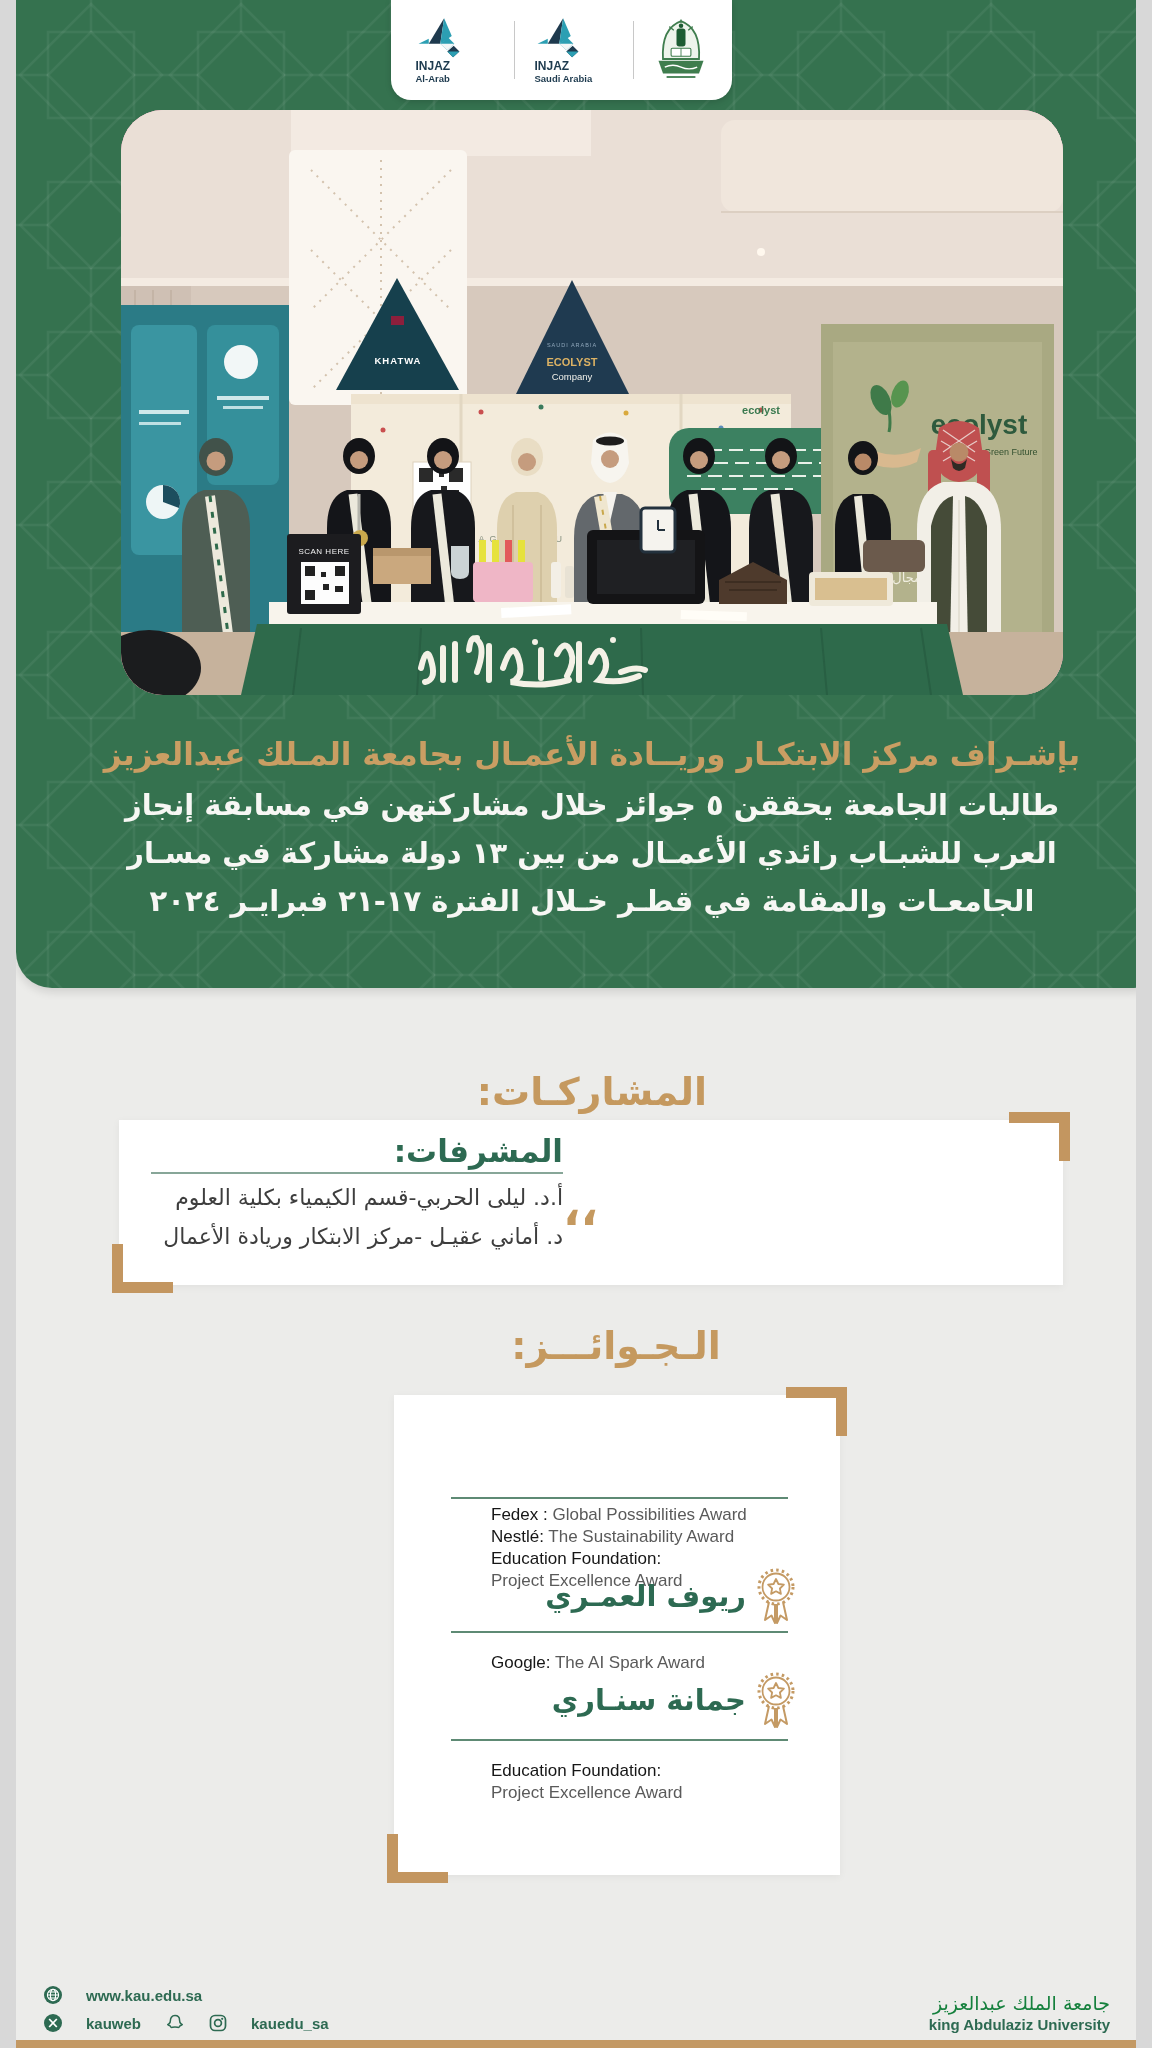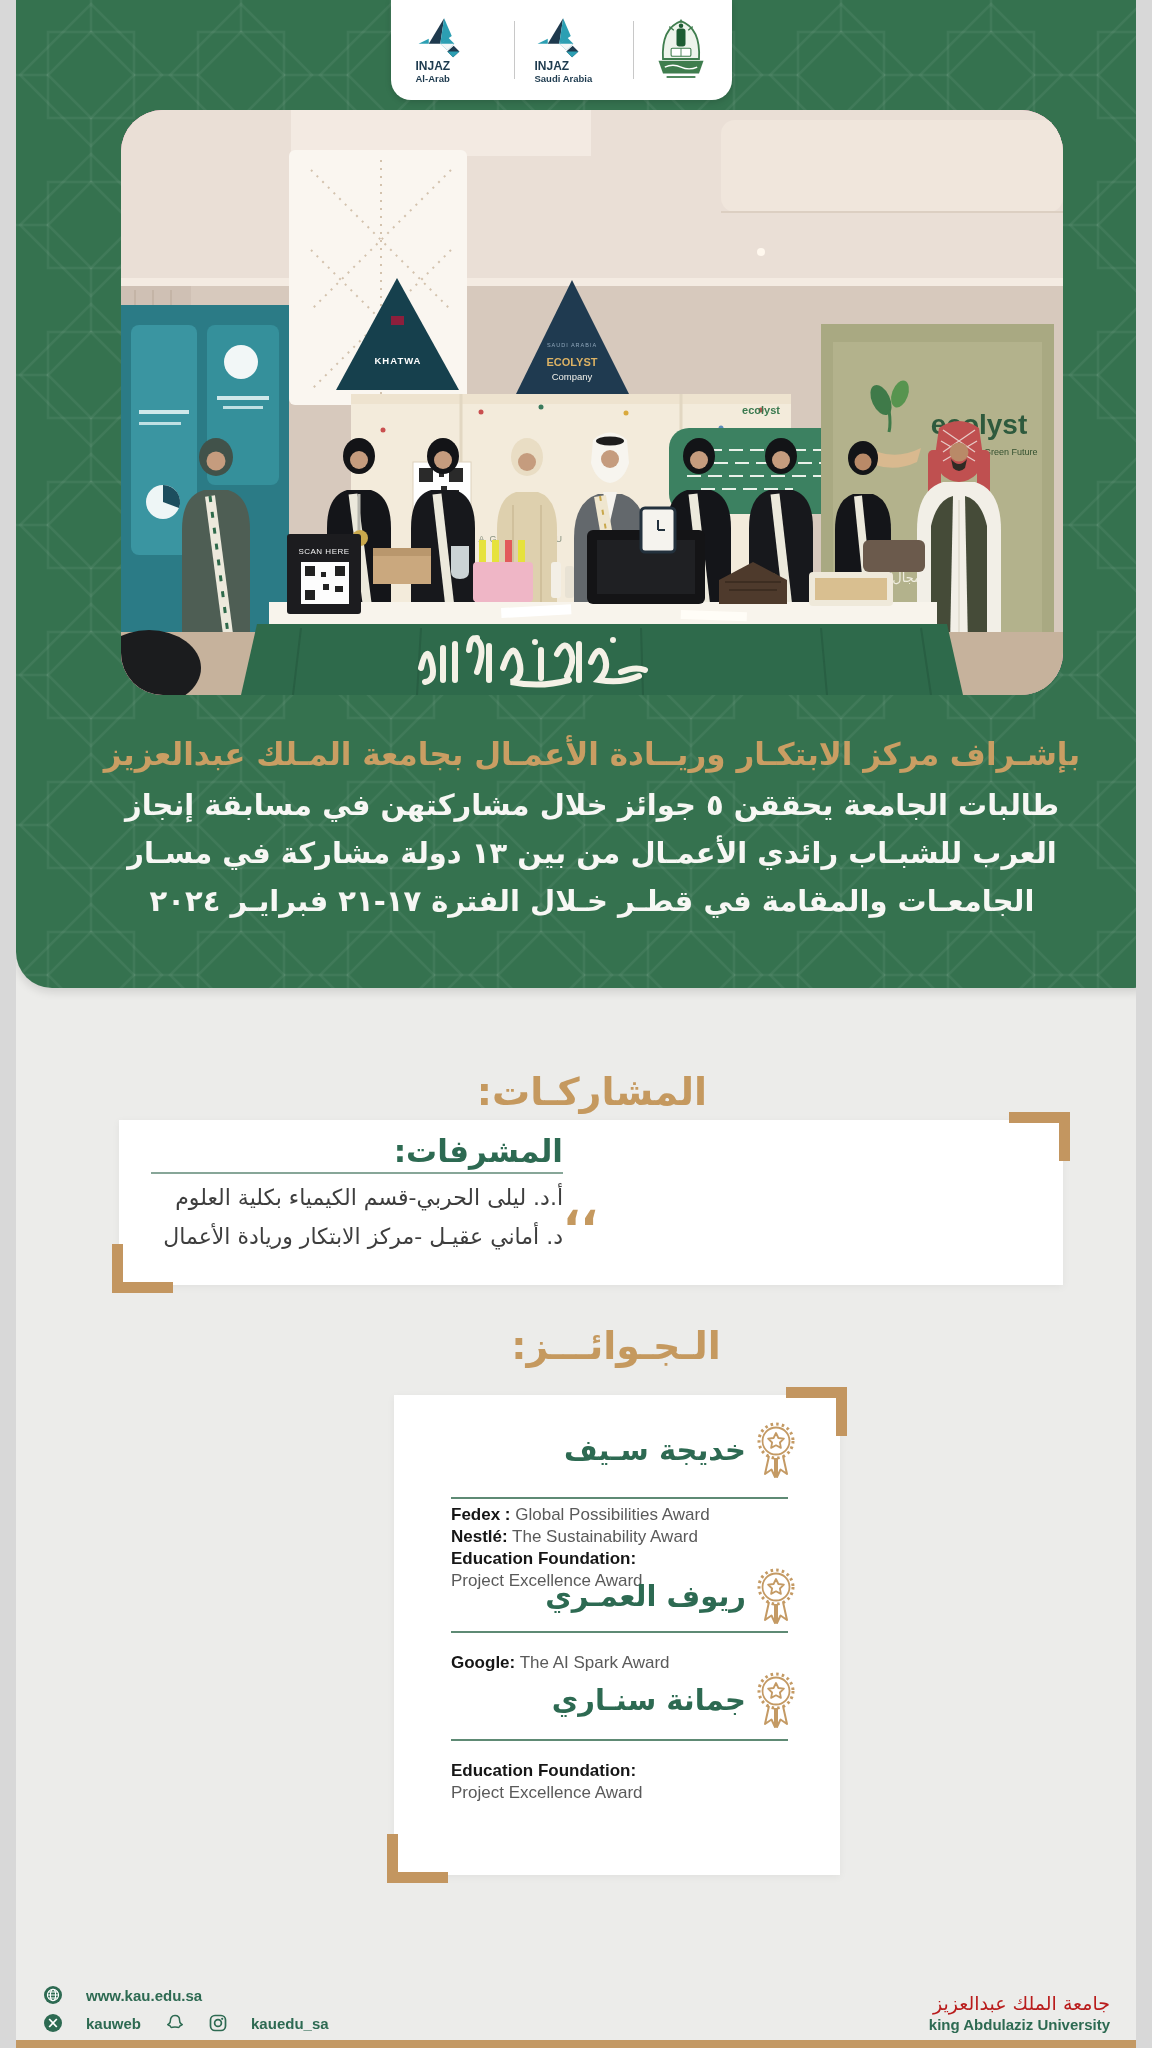--- a/index.html
+++ b/index.html
@@ -67,34 +67,34 @@
   .quote-mark{
     position:absolute;left:444px;top:66px;font-size:46px;font-weight:bold;color:#C5995F;line-height:46px;
   }
   
   .award-name{
     position:absolute;right:44px;display:flex;align-items:center;gap:10px;direction:rtl;
   }
   .award-name .nm{font-size:29px;font-weight:bold;color:#2D6A52;white-space:nowrap;}
   .aw-underline{position:absolute;left:57px;right:52px;height:2px;background:#5E8A74;}
   .aw-line{position:absolute;left:57px;font-size:17px;color:#5A5A5A;white-space:nowrap;font-family:"Liberation Sans","DejaVu Sans",sans-serif;}
-  .aw-line .aw-b{font-weight:bold;color:#161616;}
+  .aw-line .aw-b{font-weight:normal;color:#161616;margin-left:40px;}
   .an1{top:26px;} .u1{top:102px;}
   .l1{top:110px;} .l2{top:132px;} .l3{top:154px;} .l4{top:176px;}
   .an2{top:172px;} .u2{top:236px;}
   .l5{top:258px;}
   .an3{top:276px;} .u3{top:344px;}
   .l6{top:366px;} .l7{top:388px;}
   
   .footer-left{position:absolute;left:28px;top:1984px;color:#2D6A52;}
   .f-row{display:flex;align-items:center;gap:24px;height:22px;}
   .f-row + .f-row{margin-top:6px;}
   .f-text{font-size:15px;font-weight:bold;color:#2D6A52;font-family:"Liberation Sans",sans-serif;}
   .footer-right{position:absolute;right:26px;top:1992px;text-align:right;}
-  .uni-ar{font-size:19px;color:#b91c1c;direction:rtl;line-height:23px;}
+  .uni-ar{font-size:19px;color:#15803d;direction:rtl;line-height:23px;}
   .uni-en{font-size:15px;font-weight:bold;color:#2D6A52;line-height:19px;font-family:"Liberation Sans",sans-serif;}
   .gold-band{position:absolute;left:0;bottom:0;width:1152px;height:8px;background:#C39964;}
   svg text{font-family:"Liberation Sans","DejaVu Sans",sans-serif;}
 </style>
 </head>
 <body>
 
 <div class="poster">
 
   <section class="hero">
@@ -398,30 +398,20 @@
       <div class="sup-row">د. أماني عقيـل -مركز الابتكار وريادة الأعمال</div>
     </div>
   </div>
 
   <h2 class="section-title title-awards">الـجـوائـــز:</h2>
 
   <div class="card card2">
     <div class="bracket bracket-tr"></div>
     <div class="bracket bracket-bl"></div>
 
-    <div class="award-name an1">
-      <svg width="40" height="58" viewBox="0 0 40 58">
-        <circle cx="20" cy="20" r="17" fill="none" stroke="#C49A64" stroke-width="3" stroke-dasharray="2.5 3.2"></circle>
-        <circle cx="20" cy="20" r="13.5" fill="none" stroke="#C49A64" stroke-width="1.8"></circle>
-        <path d="M20,12 l2.4,5 5.5,0.7 -4,3.8 1,5.4 -4.9,-2.6 -4.9,2.6 1,-5.4 -4,-3.8 5.5,-0.7 z" fill="none" stroke="#C49A64" stroke-width="1.8" stroke-linejoin="round"></path>
-        <path d="M13,35 L9,53 L15.5,48.5 L19,56 L19,37" fill="none" stroke="#C49A64" stroke-width="2" stroke-linejoin="round"></path>
-        <path d="M27,35 L31,53 L24.5,48.5 L21,56 L21,37" fill="none" stroke="#C49A64" stroke-width="2" stroke-linejoin="round"></path>
-      </svg>
-      <span class="nm">خديجة سـيف</span>
-    </div>
     <div class="aw-underline u1"></div>
     <div class="aw-line l1"><span class="aw-b">Fedex :</span><span> Global Possibilities Award</span></div>
     <div class="aw-line l2"><span class="aw-b">Nestlé:</span><span> The Sustainability Award</span></div>
     <div class="aw-line l3"><span class="aw-b">Education Foundation:</span><span></span></div>
     <div class="aw-line l4"><span class="aw-b"></span><span>Project Excellence Award</span></div>
 
     <div class="award-name an2">
       <svg width="40" height="58" viewBox="0 0 40 58">
         <circle cx="20" cy="20" r="17" fill="none" stroke="#C49A64" stroke-width="3" stroke-dasharray="2.5 3.2"></circle>
         <circle cx="20" cy="20" r="13.5" fill="none" stroke="#C49A64" stroke-width="1.8"></circle>

